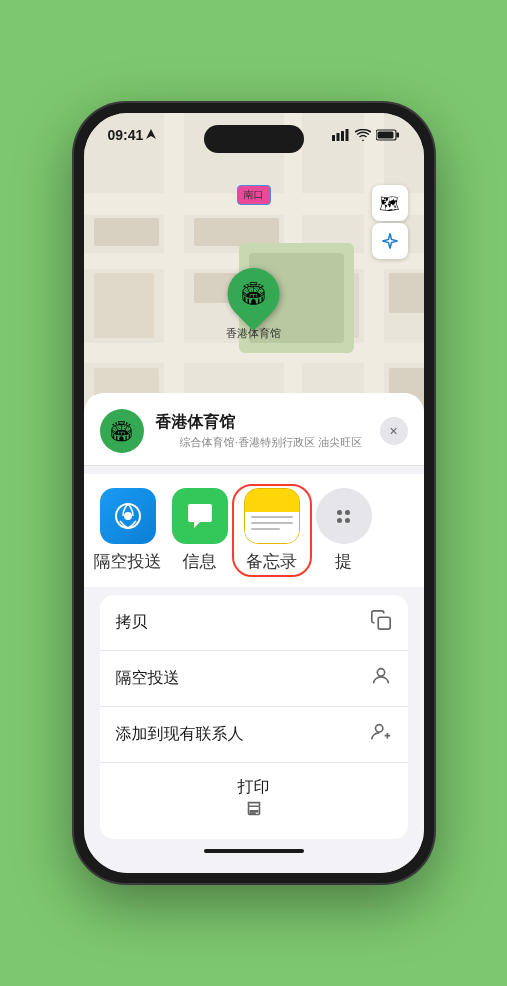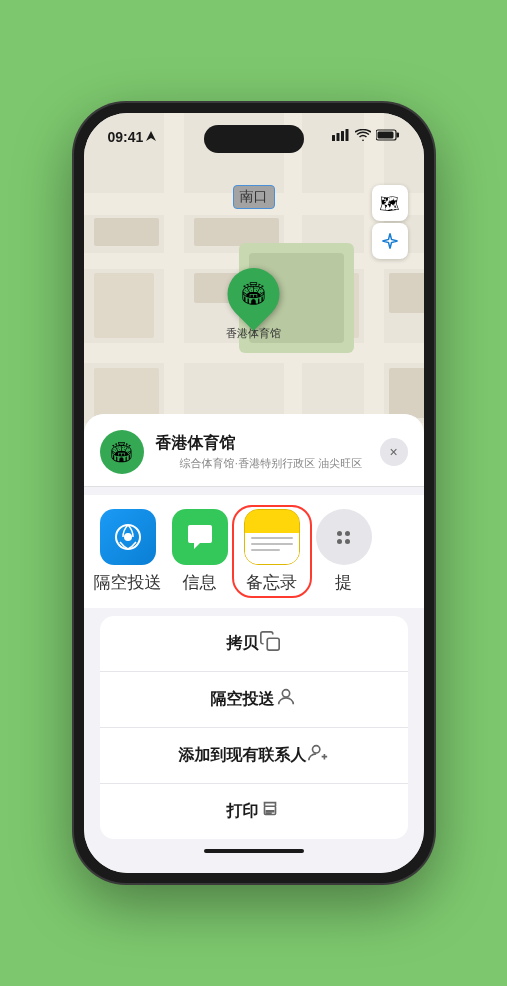--- a/index.html
+++ b/index.html
@@ -39,26 +39,26 @@
       transform: translateX(-50%);
       width: 100px;
       height: 28px;
       background: #1a1a1a;
       border-radius: 20px;
       z-index: 100;
     }
     
     .status-bar {
       position: absolute;
-      top: 16px;
+      top: 0;
       left: 0;
       right: 0;
       height: 52px;
       display: flex;
-      align-items: flex-start;
+      align-items: center;
       justify-content: space-between;
       padding: 0 24px 8px;
       z-index: 50;
     }
     .status-time {
       font-size: 14px;
       font-weight: 600;
       color: #1a1a1a;
       display: flex;
       align-items: center;
@@ -134,25 +134,25 @@
       color: #333;
       font-weight: 500;
       white-space: nowrap;
     }
     
     .map-label-top {
       position: absolute;
       top: 72px;
       left: 50%;
       transform: translateX(-50%);
-      background: #a3a3a3;
+      background: #ec4899;
       border: 1.5px solid #4a90d9;
       border-radius: 4px;
       padding: 2px 6px;
-      font-size: 14px;
+      font-size: 10px;
       color: #333;
       white-space: nowrap;
       z-index: 10;
     }
     
     .map-controls {
       position: absolute;
       top: 72px;
       right: 16px;
       display: flex;
@@ -302,28 +302,28 @@
     
     .action-list {
       background: white;
       border-radius: 14px;
       margin: 8px 16px 0;
       overflow: hidden;
     }
     .action-item {
       display: flex;
       align-items: center;
-      justify-content: center;
+      justify-content: space-between;
       padding: 14px 16px;
       border-bottom: 0.5px solid #e5e5ea;
       cursor: pointer;
-      font-weight: bold;
     }
     .action-item:last-child {
       border-bottom: none;
+      flex-direction: column;
     }
     .action-label {
       font-size: 16px;
       color: #1a1a1a;
     }
     .action-icon {
       font-size: 20px;
       color: #555;
     }
     

